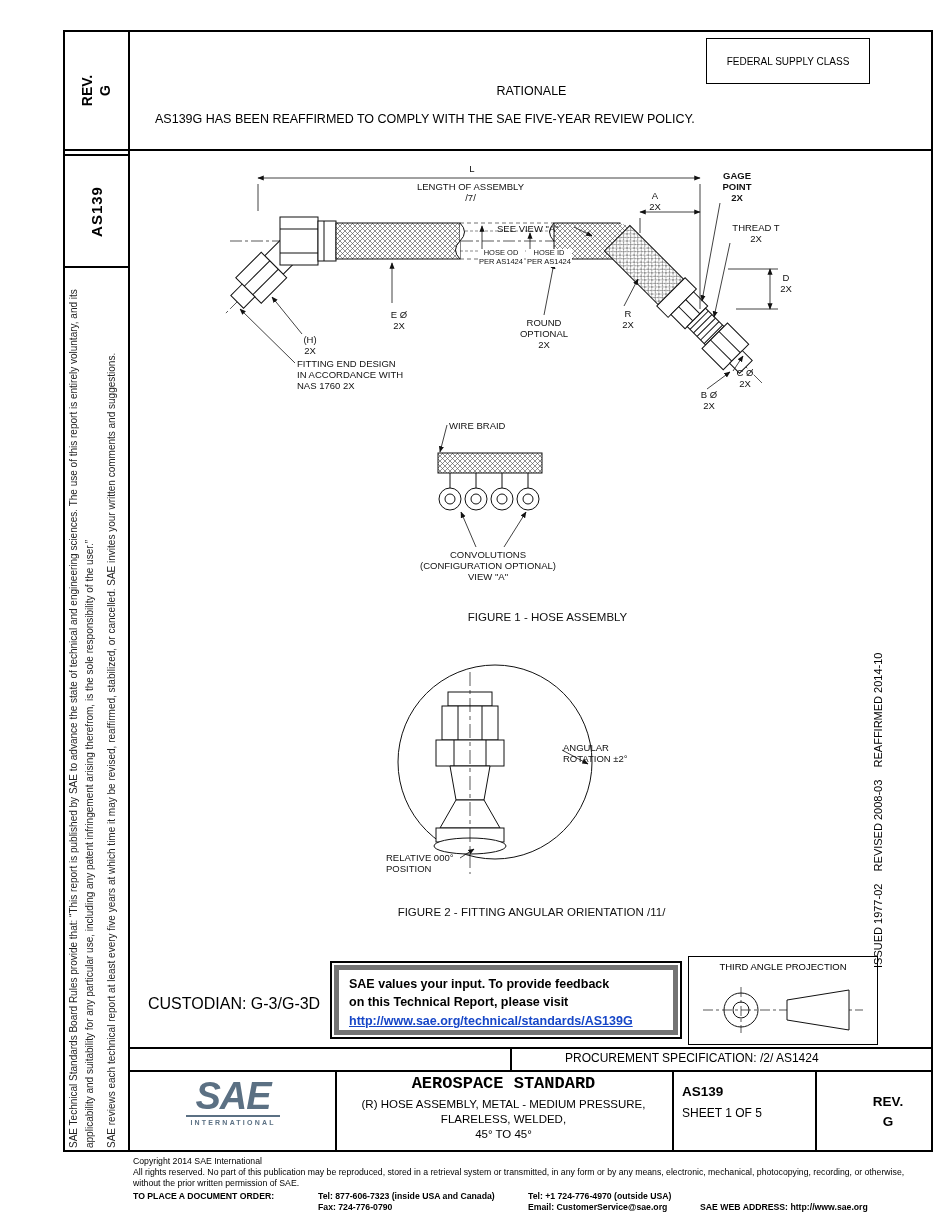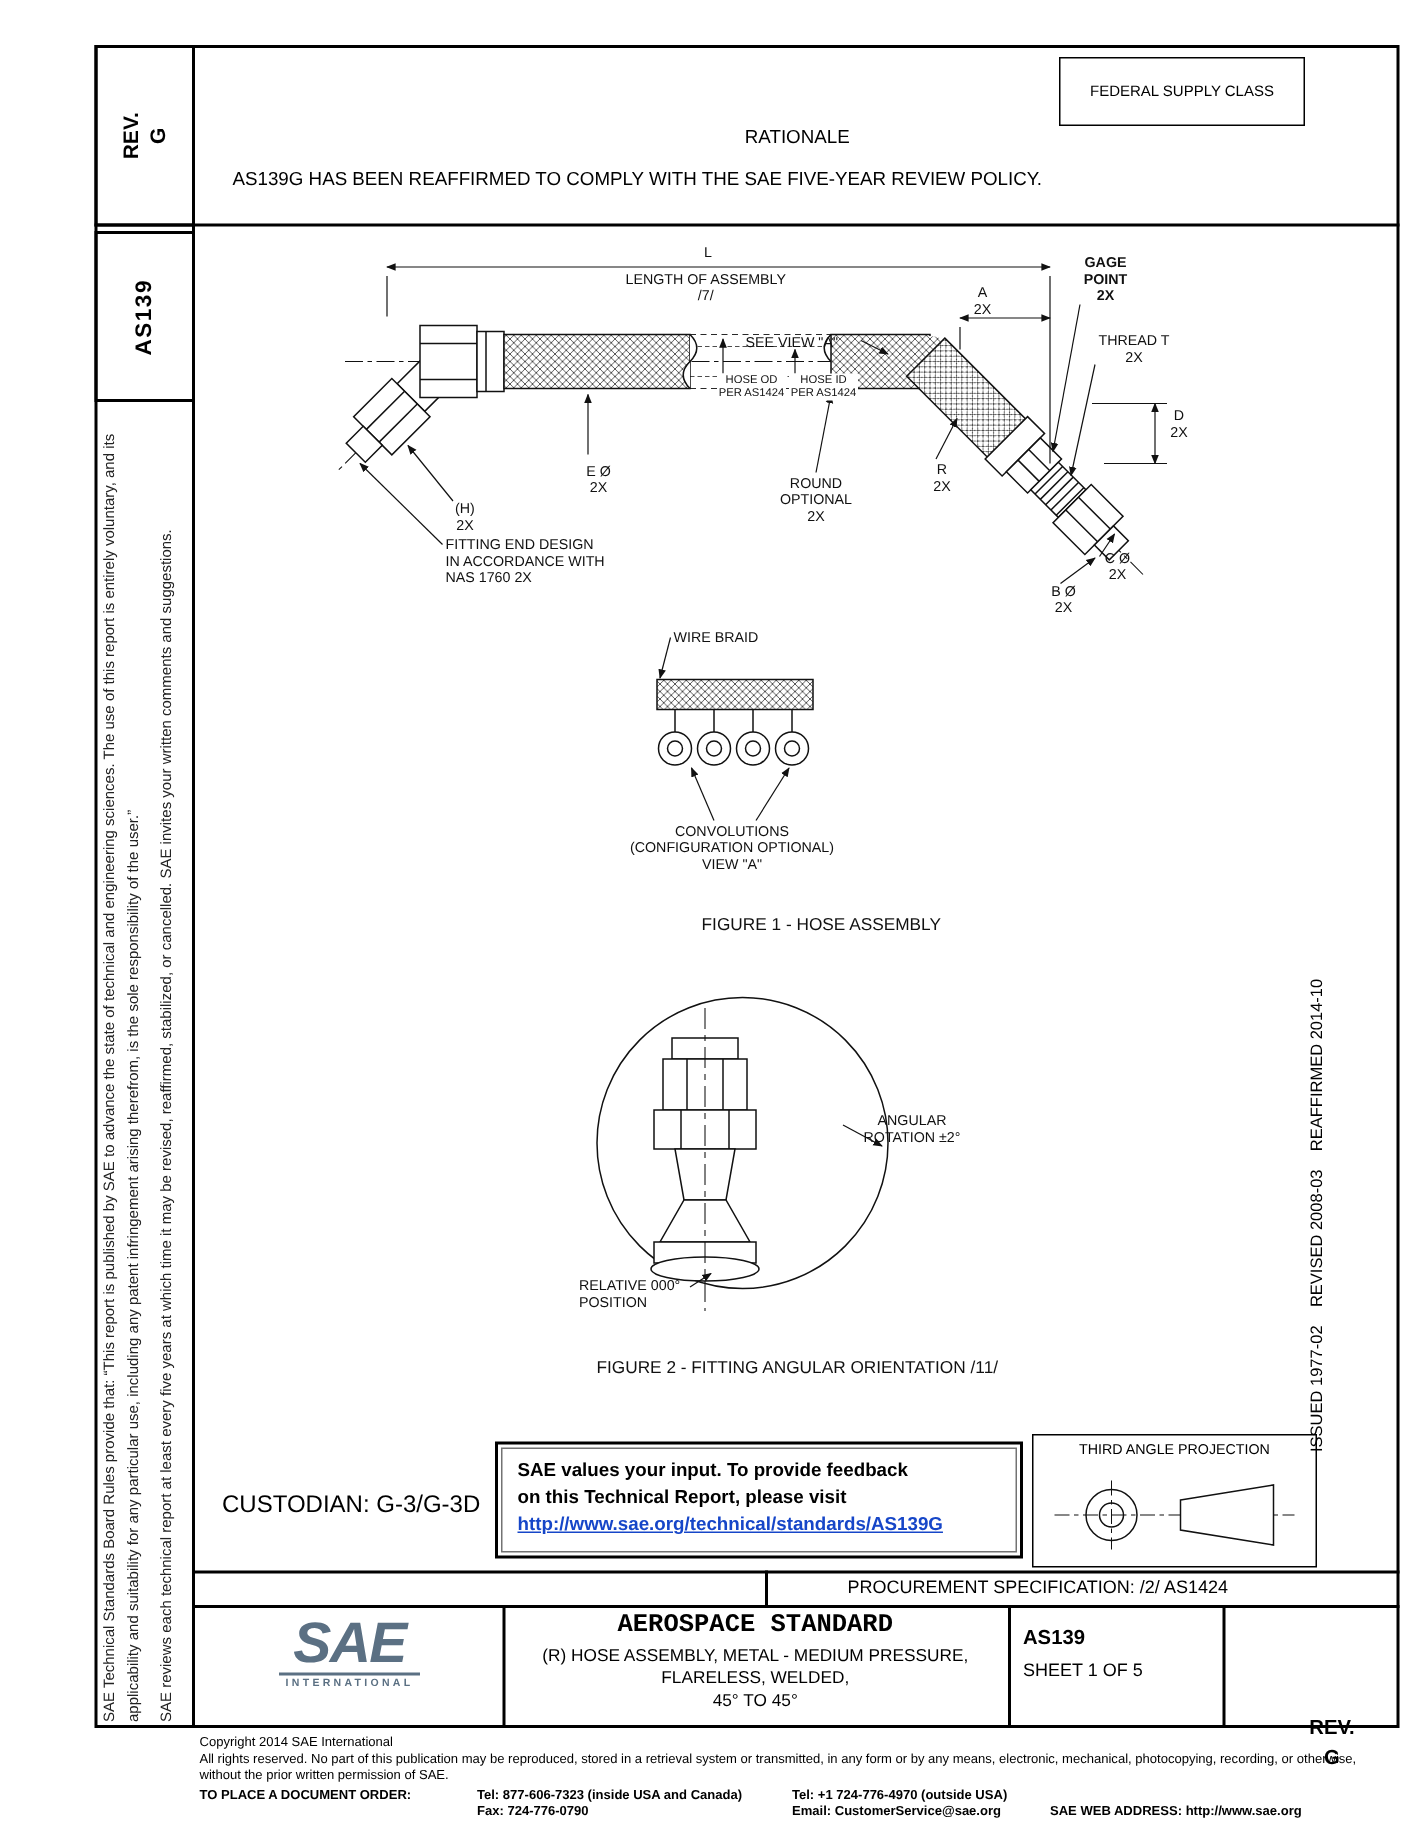--- a/index.html
+++ b/index.html
@@ -217,28 +217,28 @@
       <line x1="328" y1="76" x2="328" y2="110"></line>
       <line x1="352" y1="76" x2="352" y2="110"></line>
       <line x1="324" y1="110" x2="324" y2="136"></line>
       <line x1="356" y1="110" x2="356" y2="136"></line>
       <line x1="340" y1="42" x2="340" y2="244" stroke-dasharray="14 4 4 4" stroke-width="0.7"></line>
       <line x1="432" y1="120" x2="458" y2="134" stroke-width="0.8" marker-end="url(#ar2)"></line>
       <line x1="330" y1="228" x2="344" y2="219" stroke-width="0.8" marker-end="url(#ar2)"></line>
     </g>
   </svg>
 
-  <div class="lbl" style="left:563px;top:742px;width:90px;text-align:center;">ANGULAR
+  <div class="lbl" style="left:563px;top:742px;width:90px;">ANGULAR
 ROTATION ±2°</div>
   <div class="lbl" style="left:386px;top:852px;width:90px;">RELATIVE 000°
 POSITION</div>
   <div class="cap" style="top:906px;">FIGURE 2 - FITTING ANGULAR ORIENTATION /11/</div>
 
   <div class="abs" style="left:330px;top:961px;width:352px;height:78px;border:2px solid #000;padding:2px;">
-    <div style="border:1px solid #737373;width:100%;height:100%;padding:5px 10px;">
+    <div style="border:5px solid #737373;width:100%;height:100%;padding:5px 10px;">
       <div class="fb-line">SAE values your input. To provide feedback</div>
       <div class="fb-line">on this Technical Report, please visit</div>
       <a href="#" class="fb-link">http://www.sae.org/technical/standards/AS139G</a>
     </div>
   </div>
 
   <div class="box" style="left:688px;top:956px;width:190px;height:89px;">
     <div style="text-align:center;font-size:9.5px;padding-top:4px;">THIRD ANGLE PROJECTION</div>
     <svg style="left:2px;top:22px;" width="184" height="62" viewBox="0 0 184 62">
       <g stroke="#111" fill="none" stroke-width="1">
@@ -271,21 +271,21 @@
     <div style="font-size:11.5px;white-space:pre-line;line-height:1.3;">(R) HOSE ASSEMBLY, METAL - MEDIUM PRESSURE,
 FLARELESS, WELDED,
 45° TO 45°</div>
   </div>
 
   <div class="abs" style="left:682px;top:1084px;">
     <div style="font-size:13.5px;font-weight:bold;">AS139</div>
     <div style="font-size:12px;margin-top:7px;">SHEET 1 OF 5</div>
   </div>
 
-  <div class="abs" style="left:815px;top:1120px;width:118px;height:82px;display:flex;flex-direction:column;align-items:center;justify-content:center;padding-left:28px;">
+  <div class="abs" style="left:815px;top:1070px;width:118px;height:82px;display:flex;flex-direction:column;align-items:center;justify-content:center;padding-left:28px;">
     <div style="font-size:13.5px;font-weight:bold;">REV.</div>
     <div style="font-size:13.5px;font-weight:bold;margin-top:5px;">G</div>
   </div>
 
   <div class="abs foot" style="left:133px;top:1156px;width:798px;">
     <div>Copyright 2014 SAE International</div>
     <div>All rights reserved. No part of this publication may be reproduced, stored in a retrieval system or transmitted, in any form or by any means, electronic, mechanical, photocopying, recording, or otherwise, without the prior written permission of SAE.</div>
     <div style="position:relative;height:24px;margin-top:2px;">
       <span class="foot-b" style="left:0;top:0;">TO PLACE A DOCUMENT ORDER:</span>
       <span class="foot-b" style="left:185px;top:0;">Tel: 877-606-7323 (inside USA and Canada)</span>

